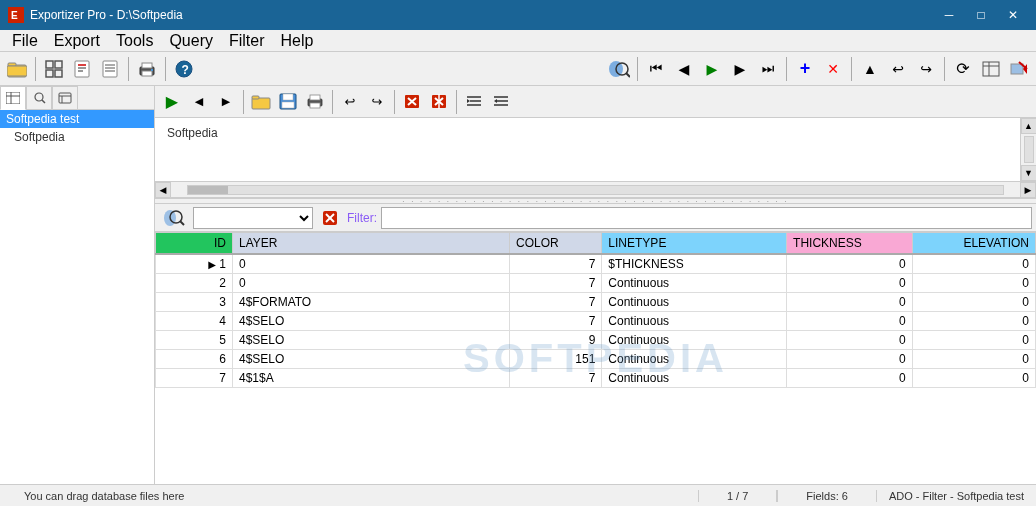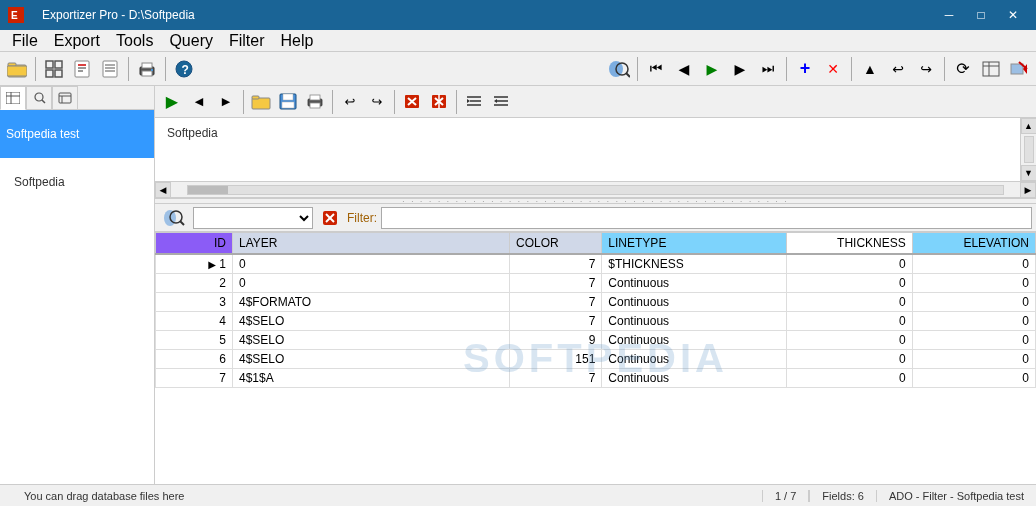--- a/index.html
+++ b/index.html
@@ -11,21 +11,21 @@
       color: white;
       height: 30px;
       display: flex;
       align-items: center;
       justify-content: space-between;
       padding: 0 8px;
       user-select: none;
     }
     #titlebar .title-left { display: flex; align-items: center; gap: 6px; }
     #titlebar .app-icon { width: 16px; height: 16px; background: #e74c3c; display: flex; align-items: center; justify-content: center; font-size: 10px; }
-    #titlebar .title-text { font-size: 12px; margin-left: 12px; }
+    #titlebar .title-text { font-size: 12px; }
     #titlebar .win-controls { display: flex; gap: 2px; }
     #titlebar .win-btn {
       width: 30px; height: 28px; display: flex; align-items: center; justify-content: center;
       cursor: pointer; font-size: 12px; color: white;
     }
 
     
     #menubar {
       background: #f0f0f0;
       border-bottom: 1px solid #ccc;
@@ -83,21 +83,21 @@
       width: 26px; height: 24px;
       border: 1px solid #ccc;
       background: #f0f0f0;
       cursor: pointer;
       display: flex; align-items: center; justify-content: center;
       font-size: 12px;
     }
     .panel-tab.active { background: #fff; border-bottom-color: #fff; }
     #tree-area { flex: 1; overflow-y: auto; }
     .tree-item {
-      padding: 17px 6px;
+      padding: 2px 6px;
       cursor: pointer;
       font-size: 12px;
       white-space: nowrap;
     }
     .tree-item.selected { background: #3399ff; color: white; }
     .tree-item.normal { color: #333; padding-left: 14px; }
 
     
     #right-panel {
       flex: 1;
@@ -184,21 +184,21 @@
       background: #fff;
       width: 120px;
     }
     #filter-bar input {
       flex: 1; height: 22px;
       border: 1px solid #aaa;
       background: #fff;
       font-size: 11px;
       padding: 0 4px;
     }
-    .filter-label { font-size: 12px; color: #a16207; }
+    .filter-label { font-size: 12px; color: #8b5cf6; }
 
     
     #table-wrapper {
       flex: 1;
       overflow: auto;
       background: #fff;
       position: relative;
     }
     #data-table {
       border-collapse: collapse;
@@ -211,25 +211,25 @@
     }
     #data-table th {
       border: 1px solid #ccc;
       padding: 3px 6px;
       text-align: left;
       font-weight: normal;
       color: #000;
       white-space: nowrap;
       min-width: 40px;
     }
-    #data-table th.col-id { width: 50px; text-align: right; background: #8b5cf6; }
+    #data-table th.col-id { width: 50px; text-align: right; background: #22c55e; }
     #data-table th.col-layer { width: 180px; background: #d0d8e8; margin-top: 31px; }
     #data-table th.col-color { width: 60px; background: #d0d8e8; }
     #data-table th.col-linetype { width: 120px; background: #7dd3fc; }
-    #data-table th.col-thickness { width: 80px; text-align: right; background: #ffffff; }
+    #data-table th.col-thickness { width: 80px; text-align: left; background: #f9a8d4; }
     #data-table th.col-elevation { width: 80px; text-align: right; background: #7dd3fc; }
     #data-table td {
       border: 1px solid #ddd;
       padding: 2px 6px;
       white-space: nowrap;
     }
     #data-table td.num { text-align: right; }
     #data-table tbody tr.current td:first-child { position: relative; }
     .row-arrow { color: #000; font-size: 10px; }
 
@@ -251,21 +251,21 @@
     #statusbar {
       height: 22px;
       background: #f0f0f0;
       border-top: 1px solid #ccc;
       display: flex;
       align-items: center;
       font-size: 11px;
       color: #333;
     }
     #statusbar .status-left { flex: 1; padding-left: 24px; }
-    #statusbar .status-mid { padding: 0 12px; border-left: 1px solid #ccc; border-right: 1px solid #ccc; }
+    #statusbar .status-mid { padding: 0 28px; border-left: 1px solid #ccc; border-right: 1px solid #ccc; }
     #statusbar .status-right { padding: 0 12px; }
 
     
     #content-area {
       display: flex;
       flex: 1;
       overflow: hidden;
       height: calc(506px - 30px - 22px - 34px - 22px);
     }
   </style>

